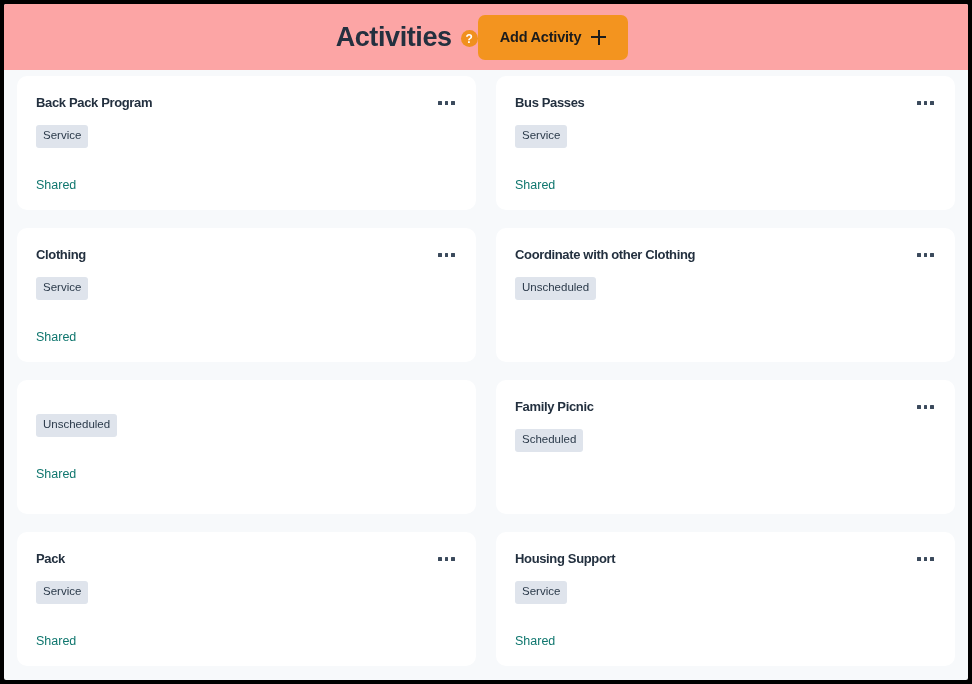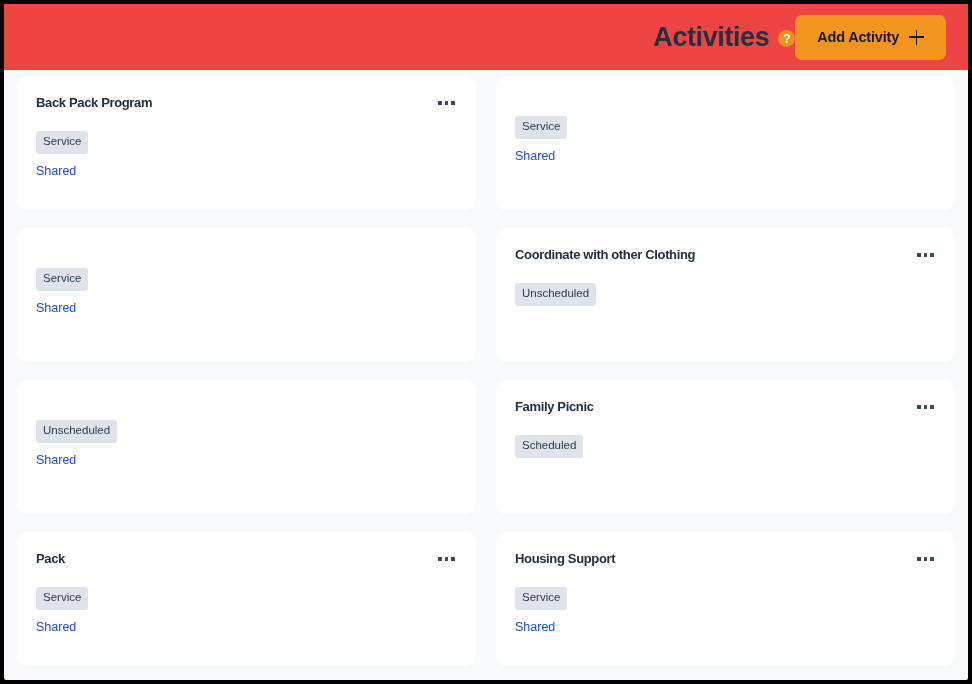--- a/index.html
+++ b/index.html
@@ -24,22 +24,22 @@
     overflow: hidden;
     border-radius: 2px;
   }
 
   
   .page-header {
     height: 66px;
     padding: 0 22px 0 14px;
     display: flex;
     align-items: center;
-    justify-content: flex-end;
-    background: #ef4444;
+    justify-content: center;
+    background: #fca5a5;
     box-sizing: border-box;
   }
 
   .title-wrap {
     display: flex;
     align-items: center;
     gap: 9px;
   }
 
   .page-title {
@@ -157,27 +157,27 @@
   }
 
   .badge {
     display: inline-block;
     background: #dfe4ec;
     color: #2b3a4a;
     font-size: 11.5px;
     line-height: 1;
     padding: 5px 7px 6px 7px;
     border-radius: 3px;
-    margin-top: 21px;
+    margin-top: 15px;
   }
 
   .shared-label {
     font-size: 12.5px;
-    color: #1d4ed8;
-    margin-top: 10px;
+    color: #0f766e;
+    margin-top: 30px;
   }
   .shared-label.hidden {
     visibility: hidden;
   }
 </style>
 </head>
 <body>
 
 <div class="screen">
 
@@ -199,24 +199,40 @@
           <div class="card-menu">
             <span></span>
             <span></span>
             <span></span>
           </div>
         </div>
         <div><span class="badge">Service</span></div>
         <div class="shared-label">Shared</div>
       </div>
       <div class="activity-card">
-        <div><span class="badge">Service</span></div>
-        <div class="shared-label">Shared</div>
-      </div>
-      <div class="activity-card">
+        <div class="card-top">
+          <div class="card-title">Bus Passes</div>
+          <div class="card-menu">
+            <span></span>
+            <span></span>
+            <span></span>
+          </div>
+        </div>
+        <div><span class="badge">Service</span></div>
+        <div class="shared-label">Shared</div>
+      </div>
+      <div class="activity-card">
+        <div class="card-top">
+          <div class="card-title">Clothing</div>
+          <div class="card-menu">
+            <span></span>
+            <span></span>
+            <span></span>
+          </div>
+        </div>
         <div><span class="badge">Service</span></div>
         <div class="shared-label">Shared</div>
       </div>
       <div class="activity-card">
         <div class="card-top">
           <div class="card-title">Coordinate with other Clothing</div>
           <div class="card-menu">
             <span></span>
             <span></span>
             <span></span>

